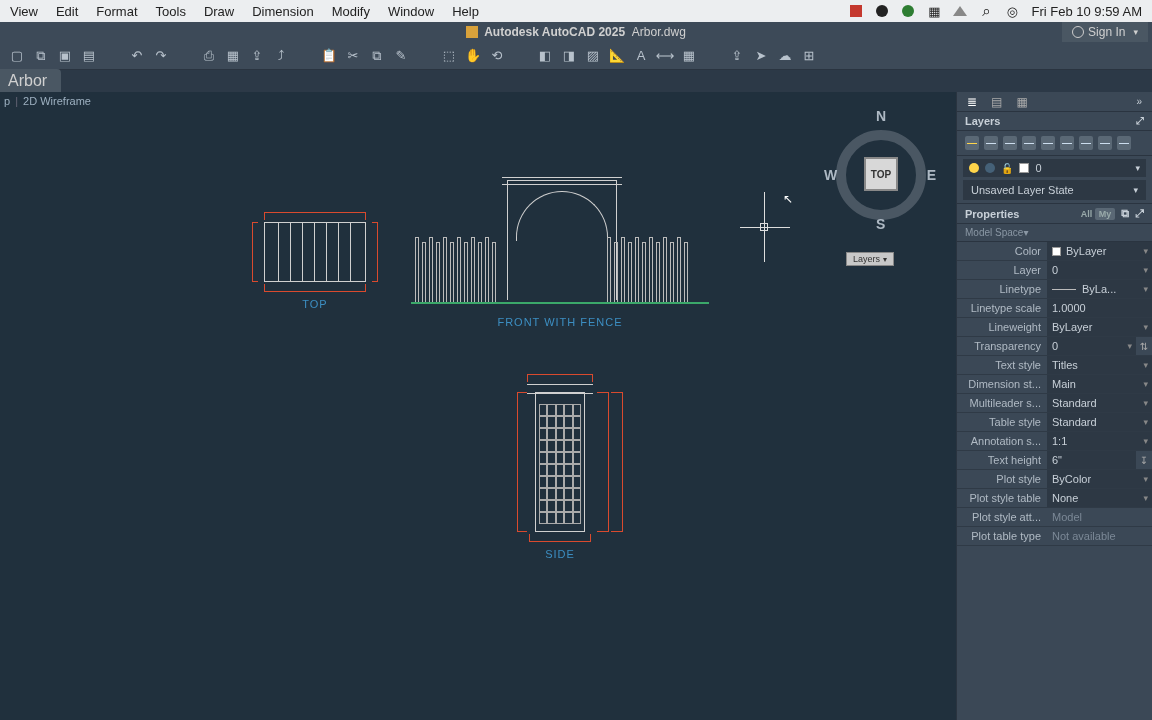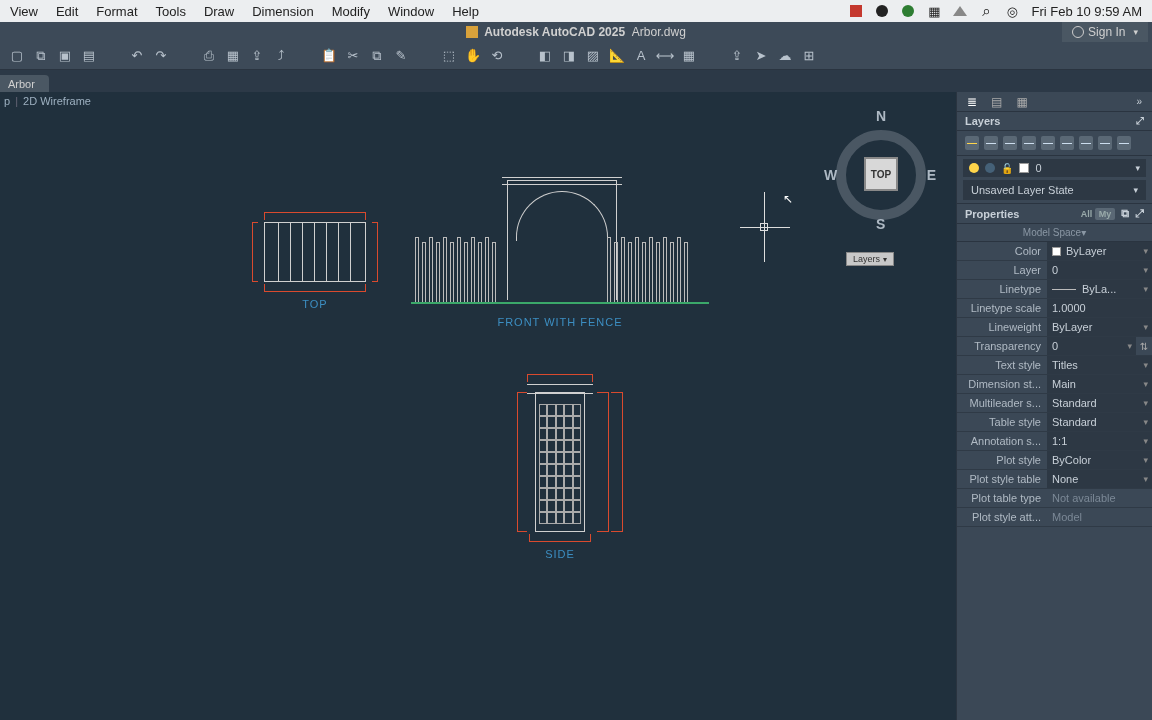--- a/index.html
+++ b/index.html
@@ -26,21 +26,21 @@
 .signin-caret { font-size: 9px; margin-left: 4px; }
 
 
 .toolbar1 { height: 28px; background: #3d4a58; display: flex; align-items: center; padding: 0 8px; gap: 8px; border-bottom: 1px solid #2a3440; }
 .tool-group { display: flex; gap: 6px; align-items: center; }
 .tool-sep { width: 14px; }
 .tool-icon { width: 18px; height: 18px; display: inline-flex; align-items: center; justify-content: center; color: #b8c2cc; font-size: 13px; }
 
 
 .doc-tabs { height: 22px; background: #2c3947; display: flex; align-items: flex-end; }
-.doc-tab { background: #4a5763; color: #d0d0d0; font-size: 11px; padding: 3px 14px 2px 8px; border-top-right-radius: 4px; }
+.doc-tab { background: #4a5763; color: #d0d0d0; font-size: 16px; padding: 3px 14px 2px 8px; border-top-right-radius: 4px; }
 
 
 .main { display: flex; height: calc(720px - 22px - 20px - 28px - 22px); }
 .canvas-wrap { flex: 1; background: #20303d; position: relative; overflow: hidden; }
 .viewport-label { position: absolute; top: 3px; left: 4px; font-size: 11px; color: #9db0c0; }
 .viewport-label .vp-sep { color: #667; margin: 0 2px; }
 
 
 .viewcube { position: absolute; top: 10px; right: 20px; width: 110px; height: 140px; }
 .vc-ring { position: absolute; top: 28px; left: 10px; width: 90px; height: 90px; border: 10px solid #4a5763; border-radius: 50%; }
@@ -137,21 +137,21 @@
 .layer-row .caret { margin-left: auto; font-size: 9px; }
 .layer-state { padding: 4px 8px; display: flex; align-items: center; justify-content: space-between; background: #2d3844; margin: 0 6px 3px; }
 .layer-state .caret { font-size: 9px; }
 .show-list { padding: 4px 8px 8px 16px; font-size: 11px; color: #b8c2cc; display: flex; align-items: center; gap: 4px; }
 .show-list::before { content: "▸"; font-size: 9px; margin-right: 2px; }
 
 .prop-title { padding: 3px 8px; font-weight: bold; border-top: 1px solid #2a3440; border-bottom: 1px solid #2a3440; display: flex; align-items: center; gap: 6px; }
 .prop-title .scope { margin-left: auto; font-size: 9px; color: #9aa; }
 .prop-title .scope .sel { background: #5a6875; padding: 1px 4px; border-radius: 2px; }
 .prop-title .pick { font-size: 11px; }
-.sel-row { padding: 3px 8px; font-size: 10px; color: #8a97a4; border-bottom: 1px solid #2a3440; display:flex; justify-content: center; }
+.sel-row { padding: 3px 8px; font-size: 10px; color: #8a97a4; border-bottom: 1px solid #2a3440; display:flex; justify-content: flex-start; }
 .prop-row { display: flex; align-items: center; height: 19px; border-bottom: 1px solid #2f3a46; }
 .prop-row .plabel { width: 90px; text-align: right; padding-right: 6px; font-size: 11px; color: #b0bac4; white-space: nowrap; overflow: hidden; text-overflow: ellipsis; }
 .prop-row .pval { flex: 1; background: #2d3844; height: 100%; display: flex; align-items: center; padding: 0 5px; font-size: 11px; position: relative; }
 .prop-row .pval .sw { width: 9px; height: 9px; border: 1px solid #999; margin-right: 5px; background: #fff; }
 .prop-row .pval .line { width: 24px; height: 1px; background: #bbb; margin-right: 6px; }
 .prop-row .pval .caret { position: absolute; right: 4px; font-size: 9px; color: #888; }
 .prop-row .pval.readonly { background: #3b4856; color: #7b8896; }
 .prop-row .pextra { width: 16px; text-align: center; font-size: 10px; color: #aaa; }
 </style>
 </head>
@@ -532,40 +532,47 @@
           </div>
         </div>
         <div class="prop-row">
           <div class="plabel">Annotation s...</div>
           <div class="pval">
             <span>1:1</span>
             <span class="caret">▾</span>
           </div>
         </div>
         <div class="prop-row">
+          <div class="plabel">Text height</div>
+          <div class="pval">
+            <span>6"</span>
+          </div>
+          <div class="pextra">↧</div>
+        </div>
+        <div class="prop-row">
           <div class="plabel">Plot style</div>
           <div class="pval">
             <span>ByColor</span>
             <span class="caret">▾</span>
           </div>
         </div>
         <div class="prop-row">
           <div class="plabel">Plot style table</div>
           <div class="pval">
             <span>None</span>
             <span class="caret">▾</span>
+          </div>
+        </div>
+        <div class="prop-row">
+          <div class="plabel">Plot style att...</div>
+          <div class="pval readonly">
+            <span>Model</span>
           </div>
         </div>
         <div class="prop-row">
           <div class="plabel">Plot table type</div>
           <div class="pval readonly">
             <span>Not available</span>
           </div>
         </div>
-        <div class="prop-row">
-          <div class="plabel">Plot style att...</div>
-          <div class="pval readonly">
-            <span>Model</span>
-          </div>
-        </div>
       </div>
   </div>
 </div>
 
 </body></html>

